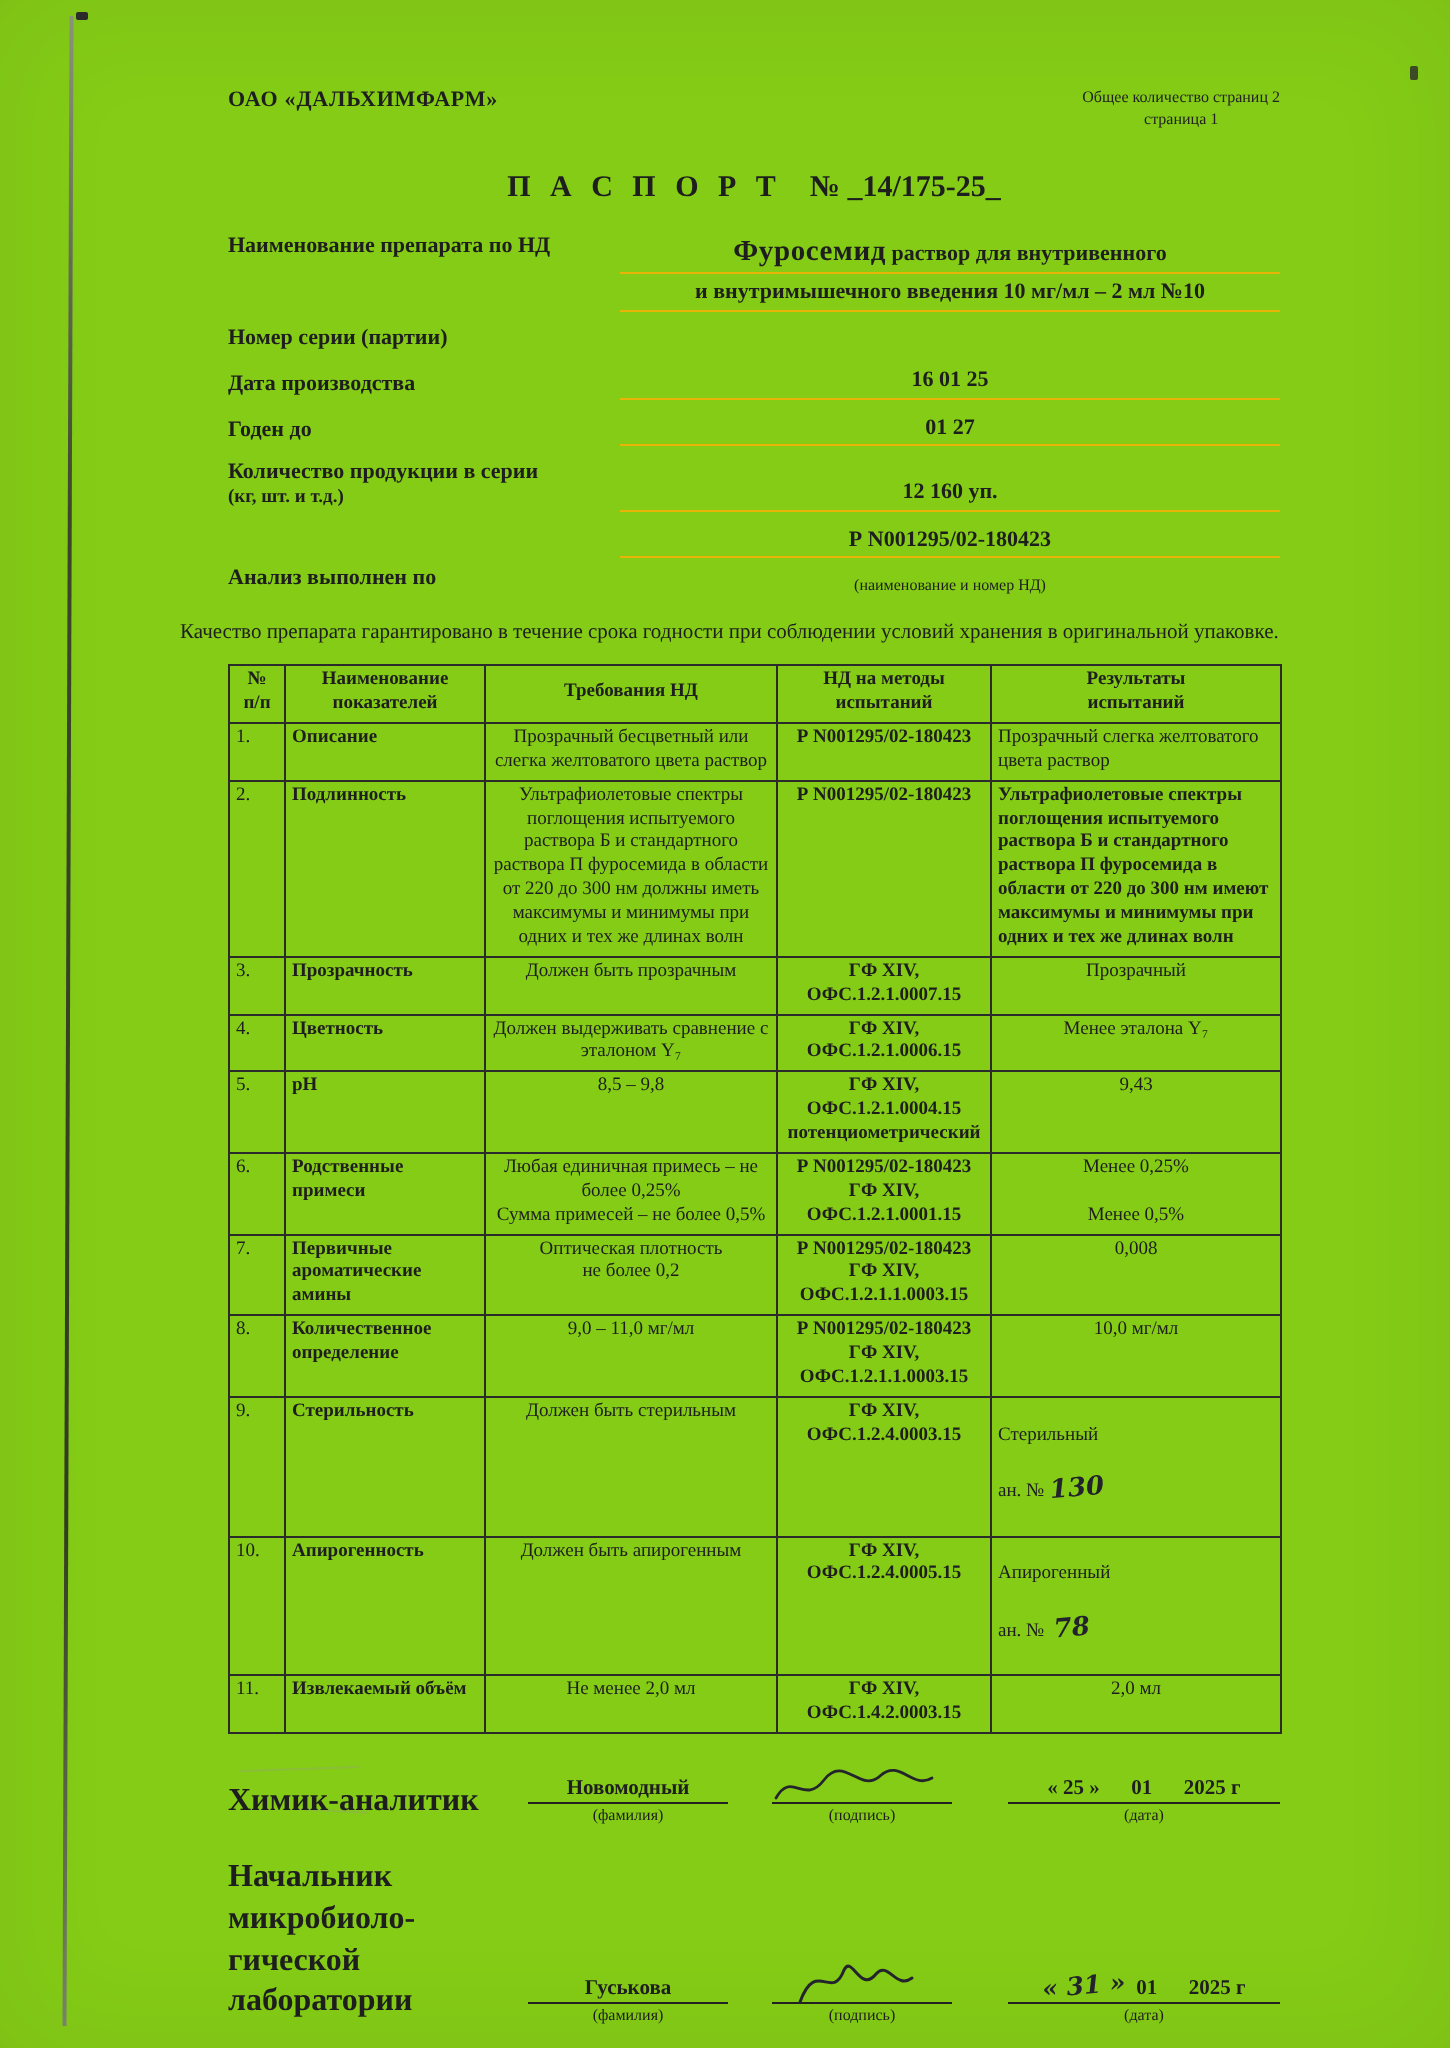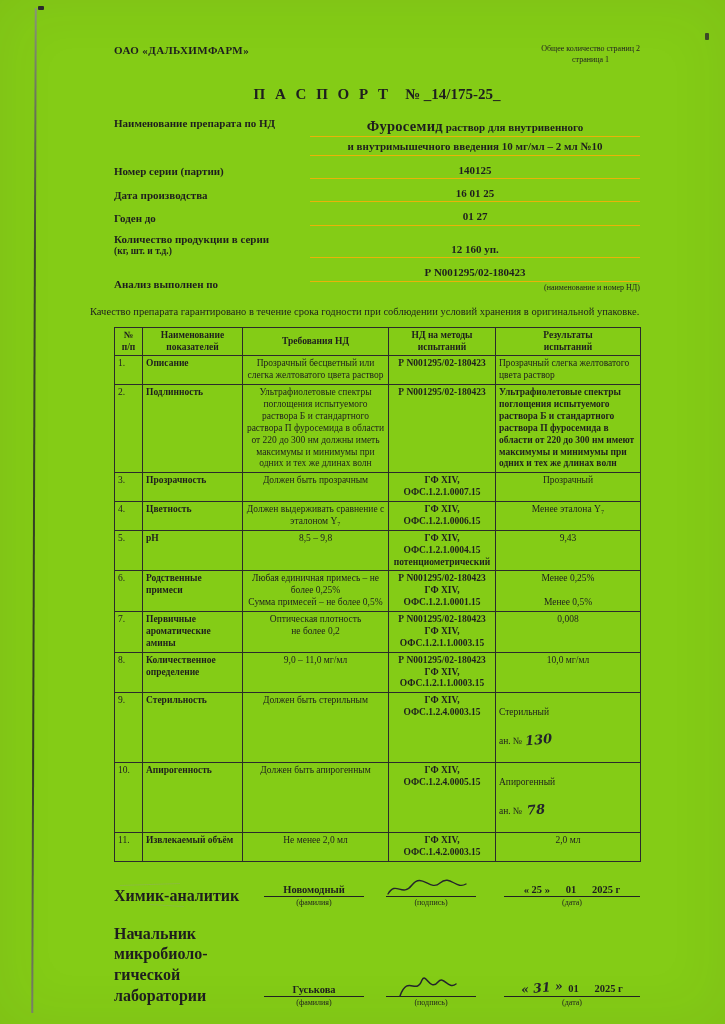--- a/index.html
+++ b/index.html
@@ -30,21 +30,21 @@
 
   .fields{margin-top:14px;}
   .frow{display:flex;align-items:flex-end;margin-top:7px;}
   .frow.top{align-items:flex-start;}
   .flabel{width:196px;flex-shrink:0;font-weight:bold;font-size:11px;line-height:1.25;}
   .flabel .sub{font-size:9.5px;}
   .fstack{flex:1;}
   .fline{border-bottom:1px solid #eab308;text-align:center;font-weight:bold;font-size:11px;padding-bottom:1px;line-height:1.3;}
   .fline + .fline{margin-top:2px;}
   .drugname{font-size:14.5px;letter-spacing:.3px;}
-  .fnote{font-size:8px;text-align:right;margin-top:1px;font-weight:normal;}
+  .fnote{font-size:8px;text-align:center;margin-top:9px;font-weight:normal;}
 
   .guarantee{margin-top:13px;font-size:10.5px;line-height:1.35;}
 
   table.res{margin-top:8px;border-collapse:collapse;width:526px;table-layout:fixed;font-size:9.5px;}
   table.res th,table.res td{border:1px solid #2b2b2b;padding:2px 3px;vertical-align:top;white-space:pre-line;line-height:1.25;}
   table.res th{font-weight:bold;text-align:center;vertical-align:middle;}
   td.c-num{text-align:left;padding-left:4px;}
   td.c-name{text-align:left;font-weight:bold;}
   td.c-req{text-align:center;font-weight:normal;}
   td.c-met{text-align:center;font-weight:bold;}
@@ -99,23 +99,20 @@
         <div class="fstack">
           <div class="fline">
             <span class="drugname">Фуросемид</span><span> раствор для внутривенного</span>
           </div>
           <div class="fline">и внутримышечного введения 10 мг/мл – 2 мл №10</div>
         </div>
       </div>
 
       <div class="frow">
         <div class="flabel">Номер серии (партии)</div>
-        <div class="fstack">
-            <div class="fline">140125</div>
-          </div>
       </div>
 
       <div class="frow">
         <div class="flabel">Дата производства</div>
         <div class="fstack">
             <div class="fline">16 01 25</div>
           </div>
       </div>
 
       <div class="frow">

